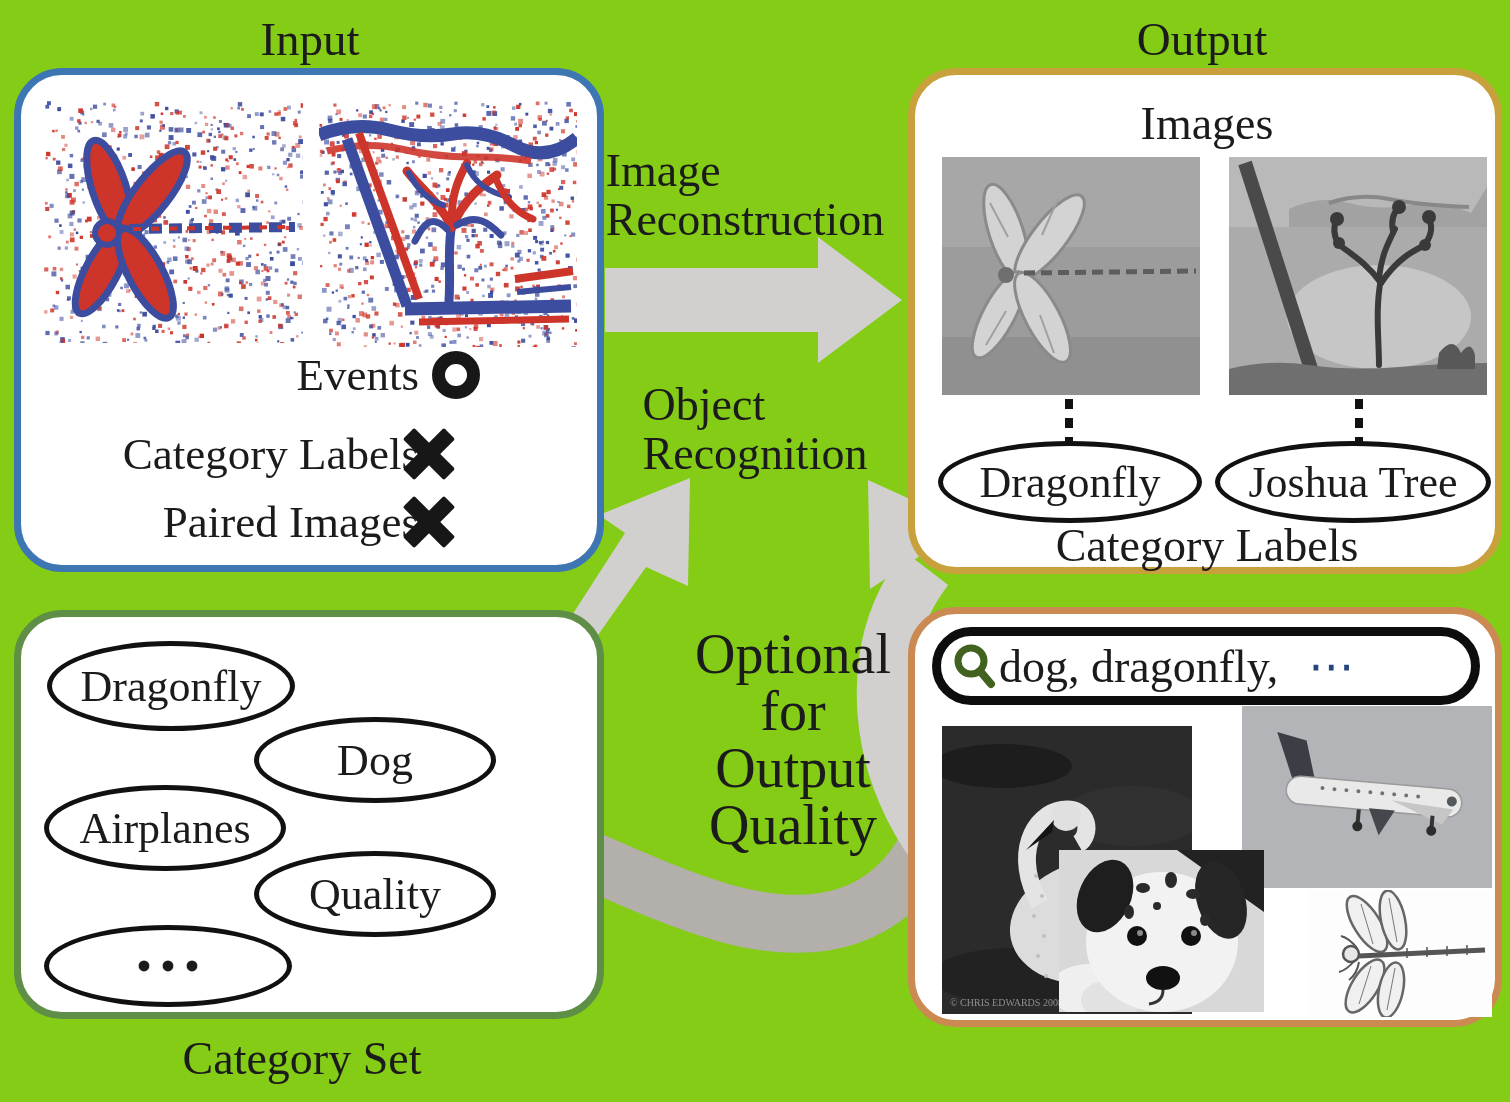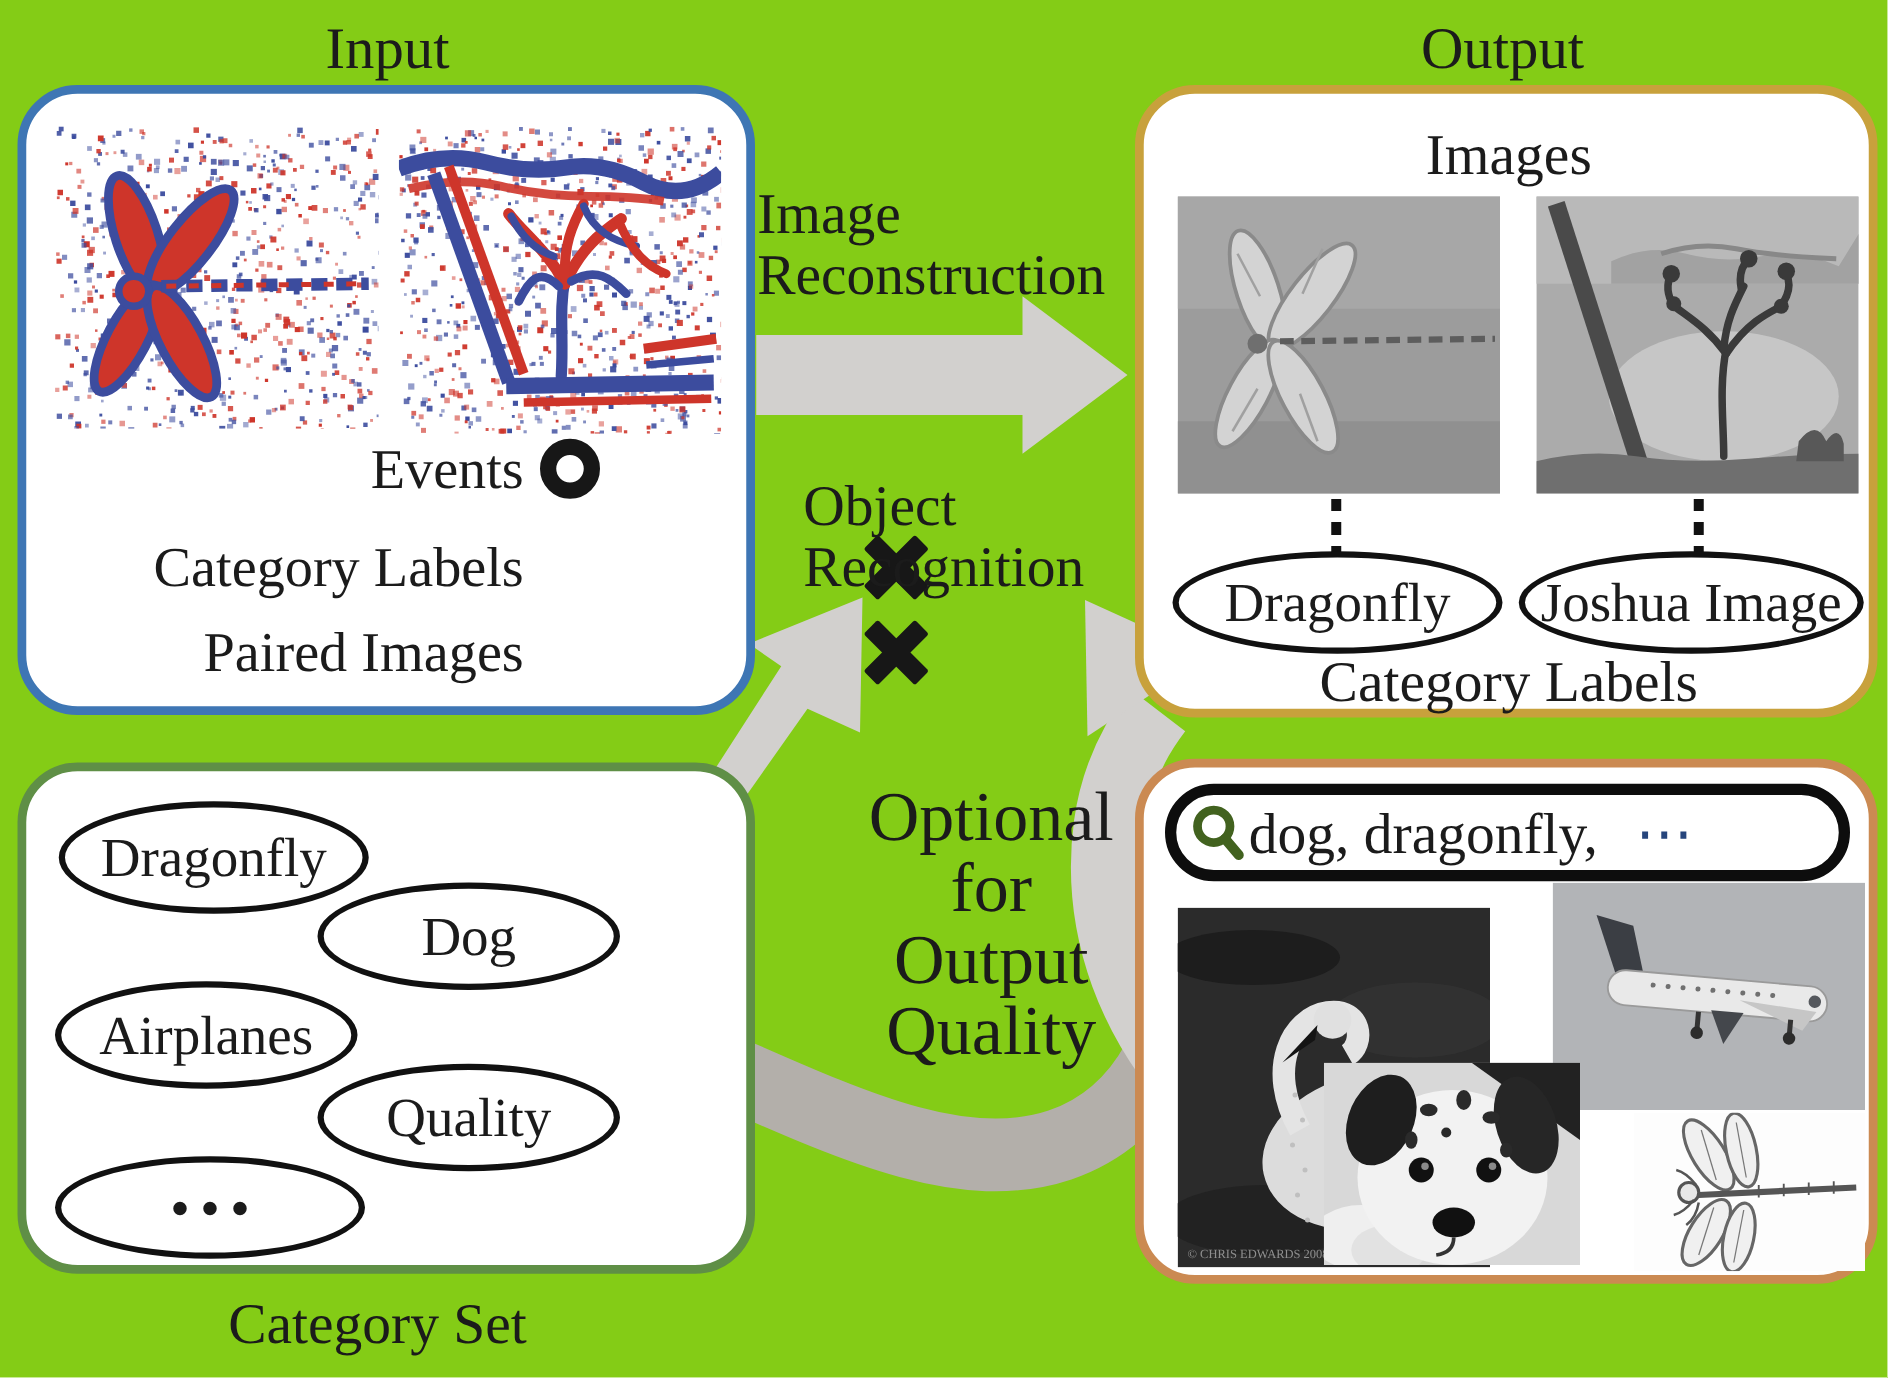--- a/index.html
+++ b/index.html
@@ -1,20 +1,20 @@
 <!DOCTYPE html>
 <html><head>
 <meta charset="utf-8">
 <style>
   html,body{margin:0;padding:0;background:#ffffff;}
   .canvas{position:relative;width:1510px;height:1102px;background:#84cc16;overflow:hidden;
           font-family:"Liberation Serif", serif;color:#1b1b1b;}
   
   .panel{position:absolute;background:#ffffff;border-radius:48px;z-index:10;}
-  .panel.input   {left:14px;  top:68px;  width:576px; height:490px; border:7px solid #3e76b4;text-align:center;}
+  .panel.input   {left:14px;  top:68px;  width:576px; height:490px; border:7px solid #3e76b4;}
   .panel.output  {left:908px; top:68px;  width:580px; height:492px; border:7px solid #c8a13c;}
   .panel.category{left:14px;  top:610px; width:576px; height:395px; border:7px solid #5f8f46;}
   .panel.crawl   {left:908px; top:607px; width:580px; height:406px; border:7px solid #cb8a52;}
   
   .title{position:absolute;z-index:20;font-size:47px;text-align:center;white-space:nowrap;transform:translateX(-50%);}
   .caption{position:absolute;z-index:20;font-size:46px;text-align:center;white-space:nowrap;transform:translateX(-50%);}
   .midlabel{position:absolute;z-index:20;text-align:left;font-size:46px;line-height:49px;transform:translateX(-50%);}
   .optlabel{position:absolute;z-index:20;text-align:center;font-size:56px;line-height:57px;transform:translateX(-50%);}
   
   .inrow{position:absolute;height:62px;left:0;right:0;}
@@ -1644,30 +1644,30 @@
       </svg>
     </div>
 
     <div class="dotline" style="left:150px;top:324px;height:46px;"></div>
     <div class="dotline" style="left:440px;top:324px;height:46px;"></div>
 
     <div class="ell" style="left:23px;top:366px;width:254px;height:72px;">
       <span>Dragonfly</span>
     </div>
     <div class="ell" style="left:300px;top:366px;width:266px;height:72px;">
-      <span>Joshua Image</span>
+      <span>Joshua Tree</span>
     </div>
     <div class="caption" style="left:292px;top:444px;position:absolute;transform:translateX(-50%);">Category Labels</div>
   </div>
 
   <div class="panel category">
     <div class="ell" style="left:26px;top:24px;width:238px;height:80px;">
       <span>Dragonfly</span>
     </div>
-    <div class="ell" style="left:233px;top:89px;width:232px;height:76px;text-align:right;">
+    <div class="ell" style="left:233px;top:100px;width:232px;height:76px;text-align:right;">
       <span>Dog</span>
     </div>
     <div class="ell" style="left:23px;top:168px;width:232px;height:76px;">
       <span>Airplanes</span>
     </div>
     <div class="ell" style="left:233px;top:234px;width:232px;height:76px;">
       <span>Quality</span>
     </div>
     <div class="ell dots-ell" style="left:23px;top:308px;width:228px;height:72px;">
       <span>•••</span>

